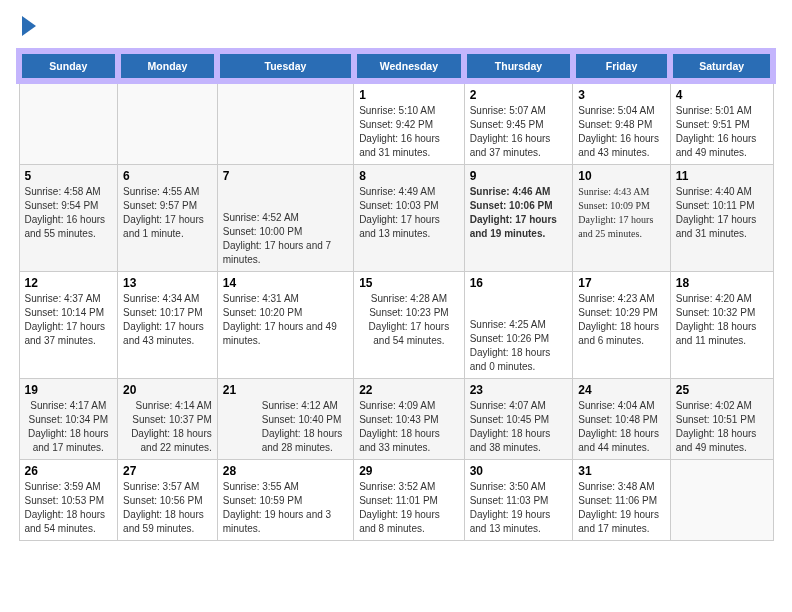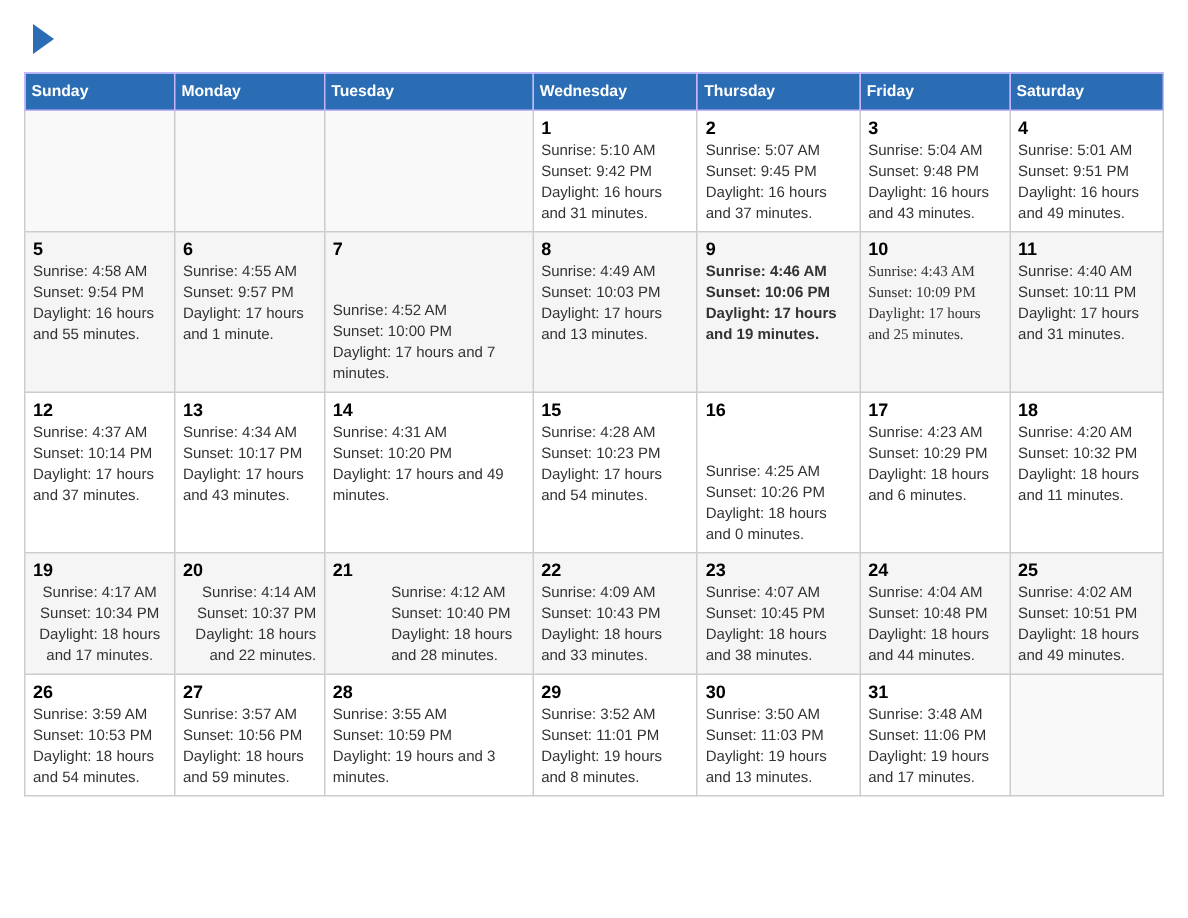--- a/index.html
+++ b/index.html
@@ -49,22 +49,22 @@
     table {
       width: 100%;
       border-collapse: collapse;
       font-size: 10.5px;
     }
     thead tr th {
       background: #2a6db5;
       color: #fff;
       font-weight: bold;
       padding: 6px 4px;
-      border: 1px solid #c4b5fd;
-      text-align: left;
+      border: 6px solid #c4b5fd;
+      text-align: center;
     }
     tbody tr td {
       border: 1px solid #ccc;
       padding: 4px 5px;
       vertical-align: top;
       background: #fff;
     }
     tbody tr:nth-child(even) td {
       background: #f5f5f5;
     }
@@ -198,21 +198,21 @@
 Daylight: 17 hours and 43 minutes.</div>
         </td>
         <td>
           <span class="day-num">14</span>
           <div class="day-info" style="white-space: pre-line;">Sunrise: 4:31 AM
 Sunset: 10:20 PM
 Daylight: 17 hours and 49 minutes.</div>
         </td>
         <td>
           <span class="day-num">15</span>
-          <div class="day-info" style="white-space: pre-line;">Sunrise: 4:28 AM
+          <div class="day-info" style="white-space: pre-line; text-align: center;">Sunrise: 4:28 AM
 Sunset: 10:23 PM
 Daylight: 17 hours and 54 minutes.</div>
         </td>
         <td>
           <span class="day-num">16</span>
           <div class="day-info" style="white-space: pre-line; margin-top: 28px;">Sunrise: 4:25 AM
 Sunset: 10:26 PM
 Daylight: 18 hours and 0 minutes.</div>
         </td>
         <td>

